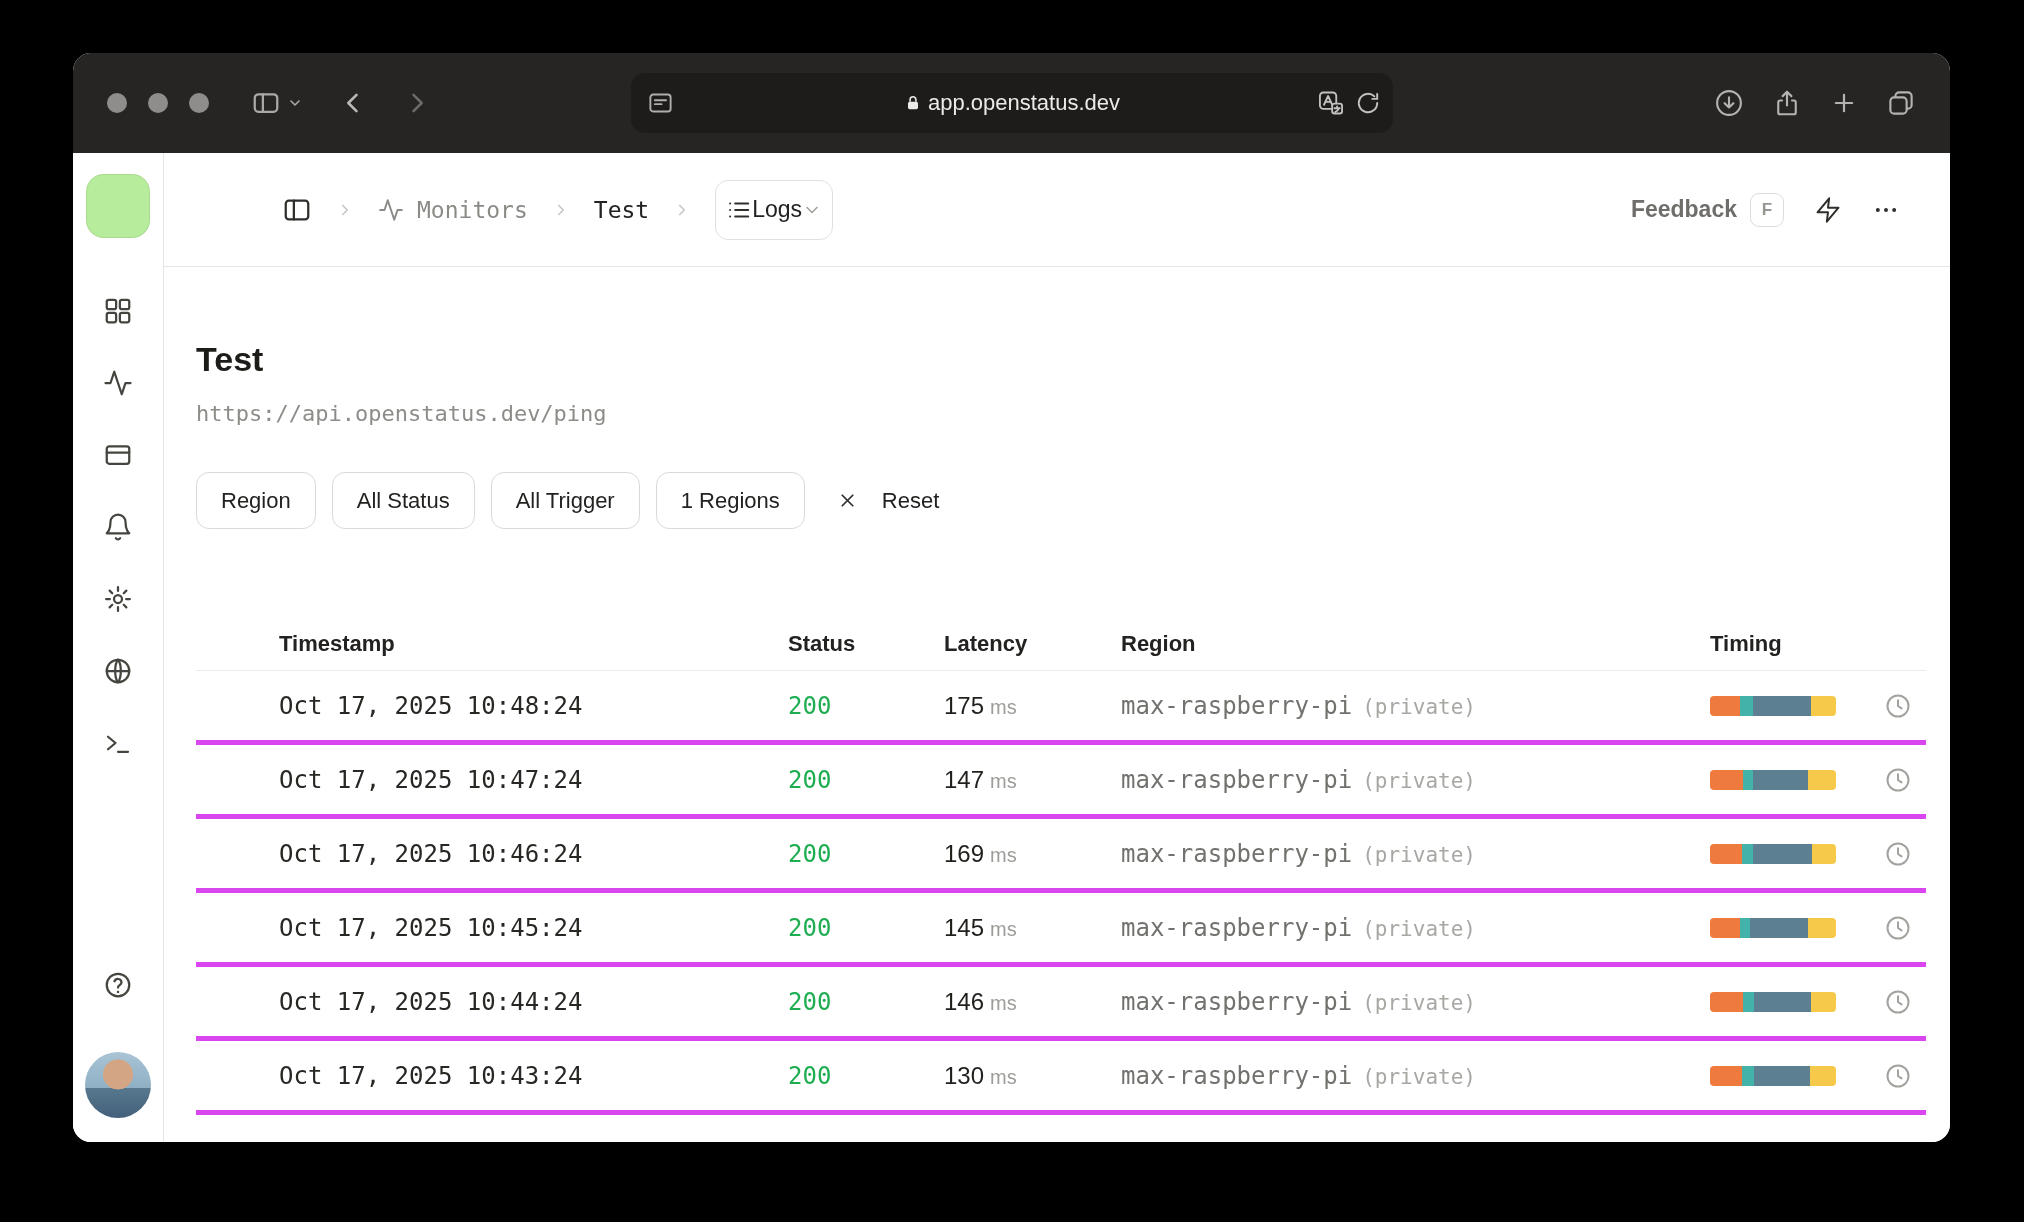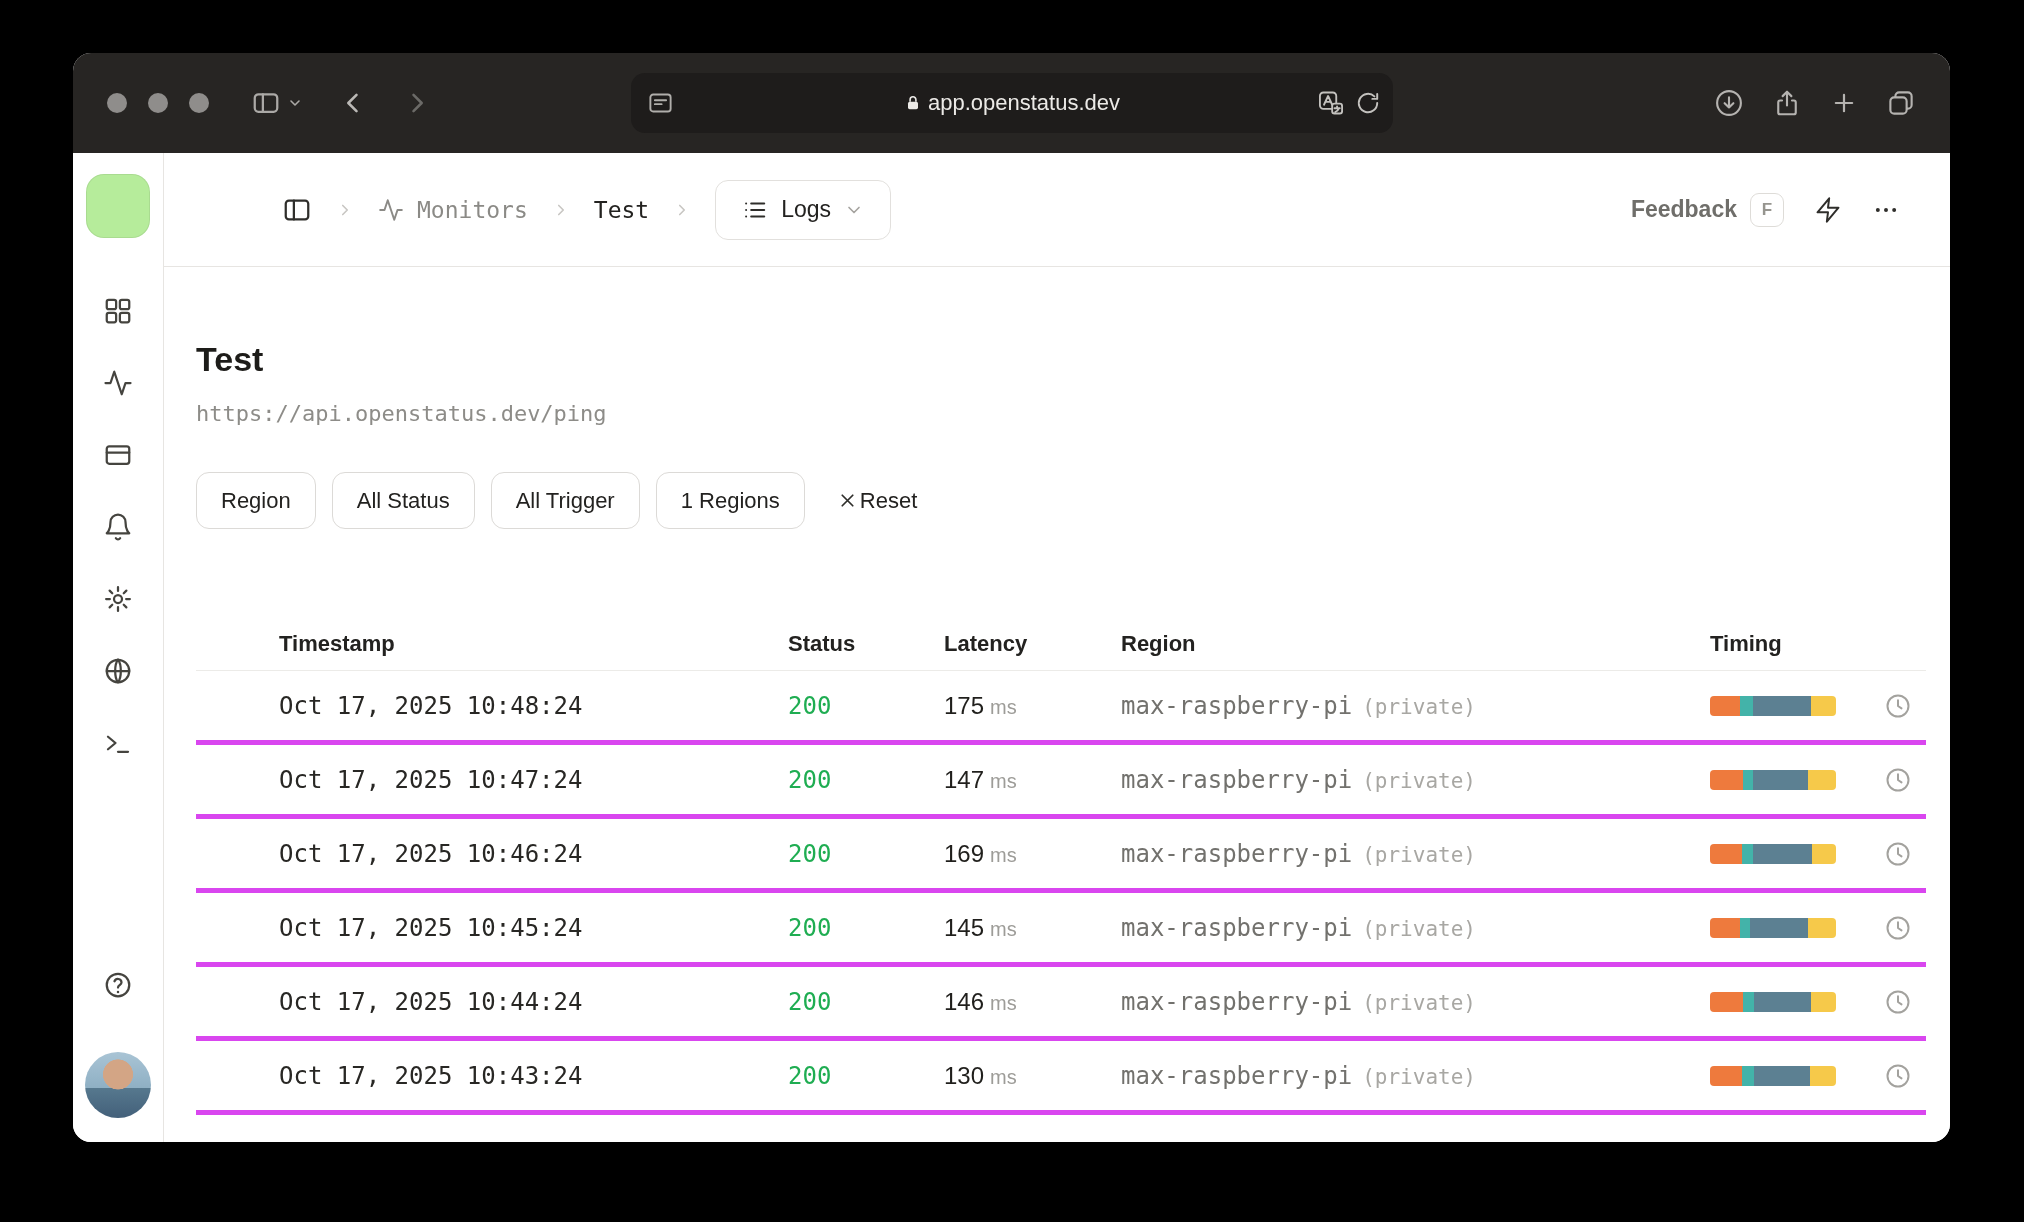--- a/index.html
+++ b/index.html
@@ -61,21 +61,21 @@
 
   .main { flex:1; display:flex; flex-direction:column; min-width:0; }
   .app-header {
     flex:none; height:114px; display:flex; align-items:center;
     border-bottom:1px solid #e7e5e2; padding:0 50px 0 118px;
   }
   .crumbs { display:flex; align-items:center; gap:24px; }
   .crumb { display:flex; align-items:center; gap:13px; font-size:23px; color:#8b8a86; }
   .crumb.current { color:#232220; }
   .logs-btn {
-    display:flex; align-items:center; gap:13px; height:60px; padding:0 26px;
+    display:flex; align-items:center; height:60px; padding:0 10px;
     border:1px solid #e2e0dd; border-radius:13px; background:#fff;
     font-size:23px; font-weight:500; color:#232220; cursor:pointer;
   }
   .header-right { margin-left:auto; display:flex; align-items:center; gap:30px; }
   .feedback { display:flex; align-items:center; gap:13px; font-size:23px; color:#6f6e6a; cursor:pointer;font-weight:bold; }
   .kbd {
     width:34px; height:34px; border:1px solid #dedcd8; border-radius:9px;
     display:flex; align-items:center; justify-content:center;
     font-size:17px; color:#96958f;
   }
@@ -83,21 +83,21 @@
   
   .content { flex:1; min-height:0; overflow:hidden; padding:72px 24px 0 32px; }
   .page-title { font-size:34px; font-weight:600; color:#1d1c19; line-height:41px; }
   .endpoint { margin-top:20px; font-size:22px; color:#8d8c88; line-height:28px; }
   .filters { margin-top:44px; display:flex; align-items:center; gap:16px; }
   .chip {
     height:57px; padding:0 24px; border:1px solid #dcdad7; border-radius:13px; background:#fff;
     font-size:22px; font-weight:500; color:#232220; display:flex; align-items:center; cursor:pointer;
     font-family:"Liberation Sans", sans-serif;
   }
-  .reset { display:flex; align-items:center; gap:2px; margin-left:16px; font-size:22px; font-weight:500; color:#232220; cursor:pointer; }
+  .reset { display:flex; align-items:center; gap:24px; margin-left:16px; font-size:22px; font-weight:500; color:#232220; cursor:pointer; }
 
   .table { margin-top:88px; }
   .lrow { display:grid; grid-template-columns:83px 509px 156px 177px 589px 160px 1fr; align-items:center; }
   .thead { height:54px; font-size:22px; font-weight:600; color:#232220; border-bottom:1px solid #ecebe8; }
   .log-row { height:74px; border-bottom:5px solid #d946ef; cursor:pointer; }
   .ind { width:20px; height:20px; border-radius:5px; margin-left:17px; }
   .cell-ts { font-size:24px; color:#282724; }
   .cell-status { font-size:24px; }
   .cell-latency { font-size:24px; color:#201f1c; display:flex; align-items:baseline; gap:6px; }
   .lat-unit { font-size:20px; color:#9d9c98; }

